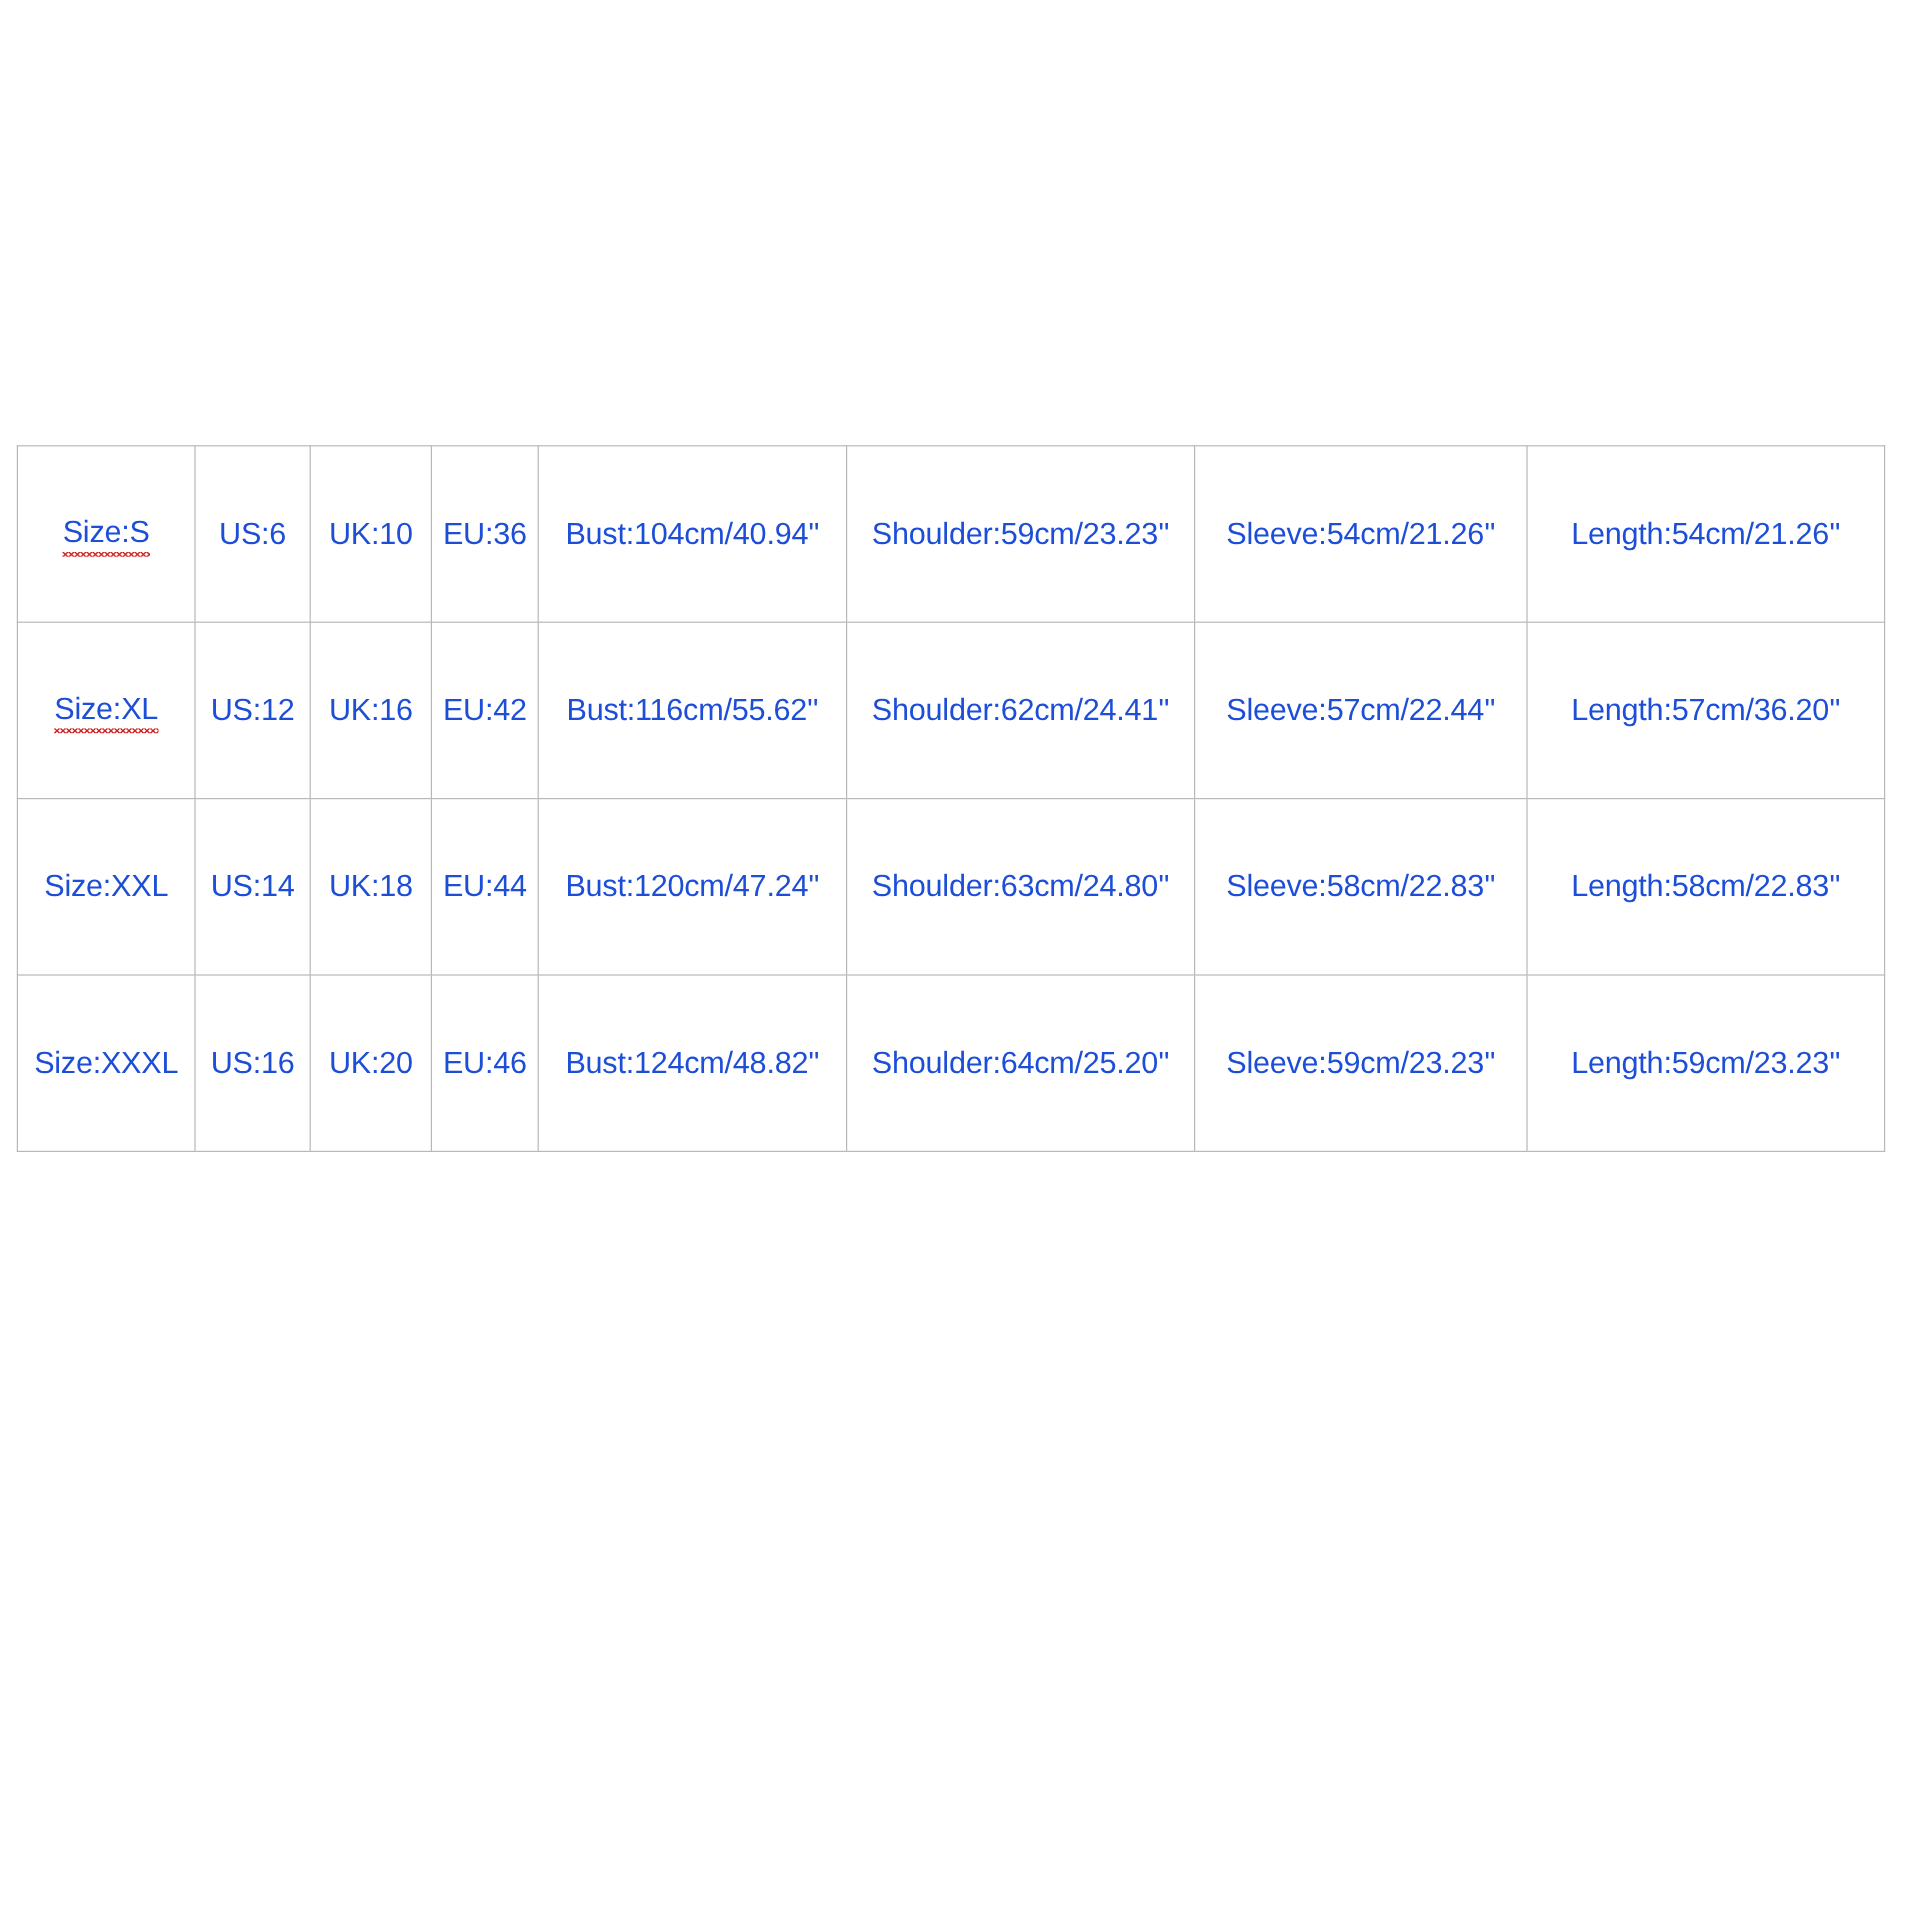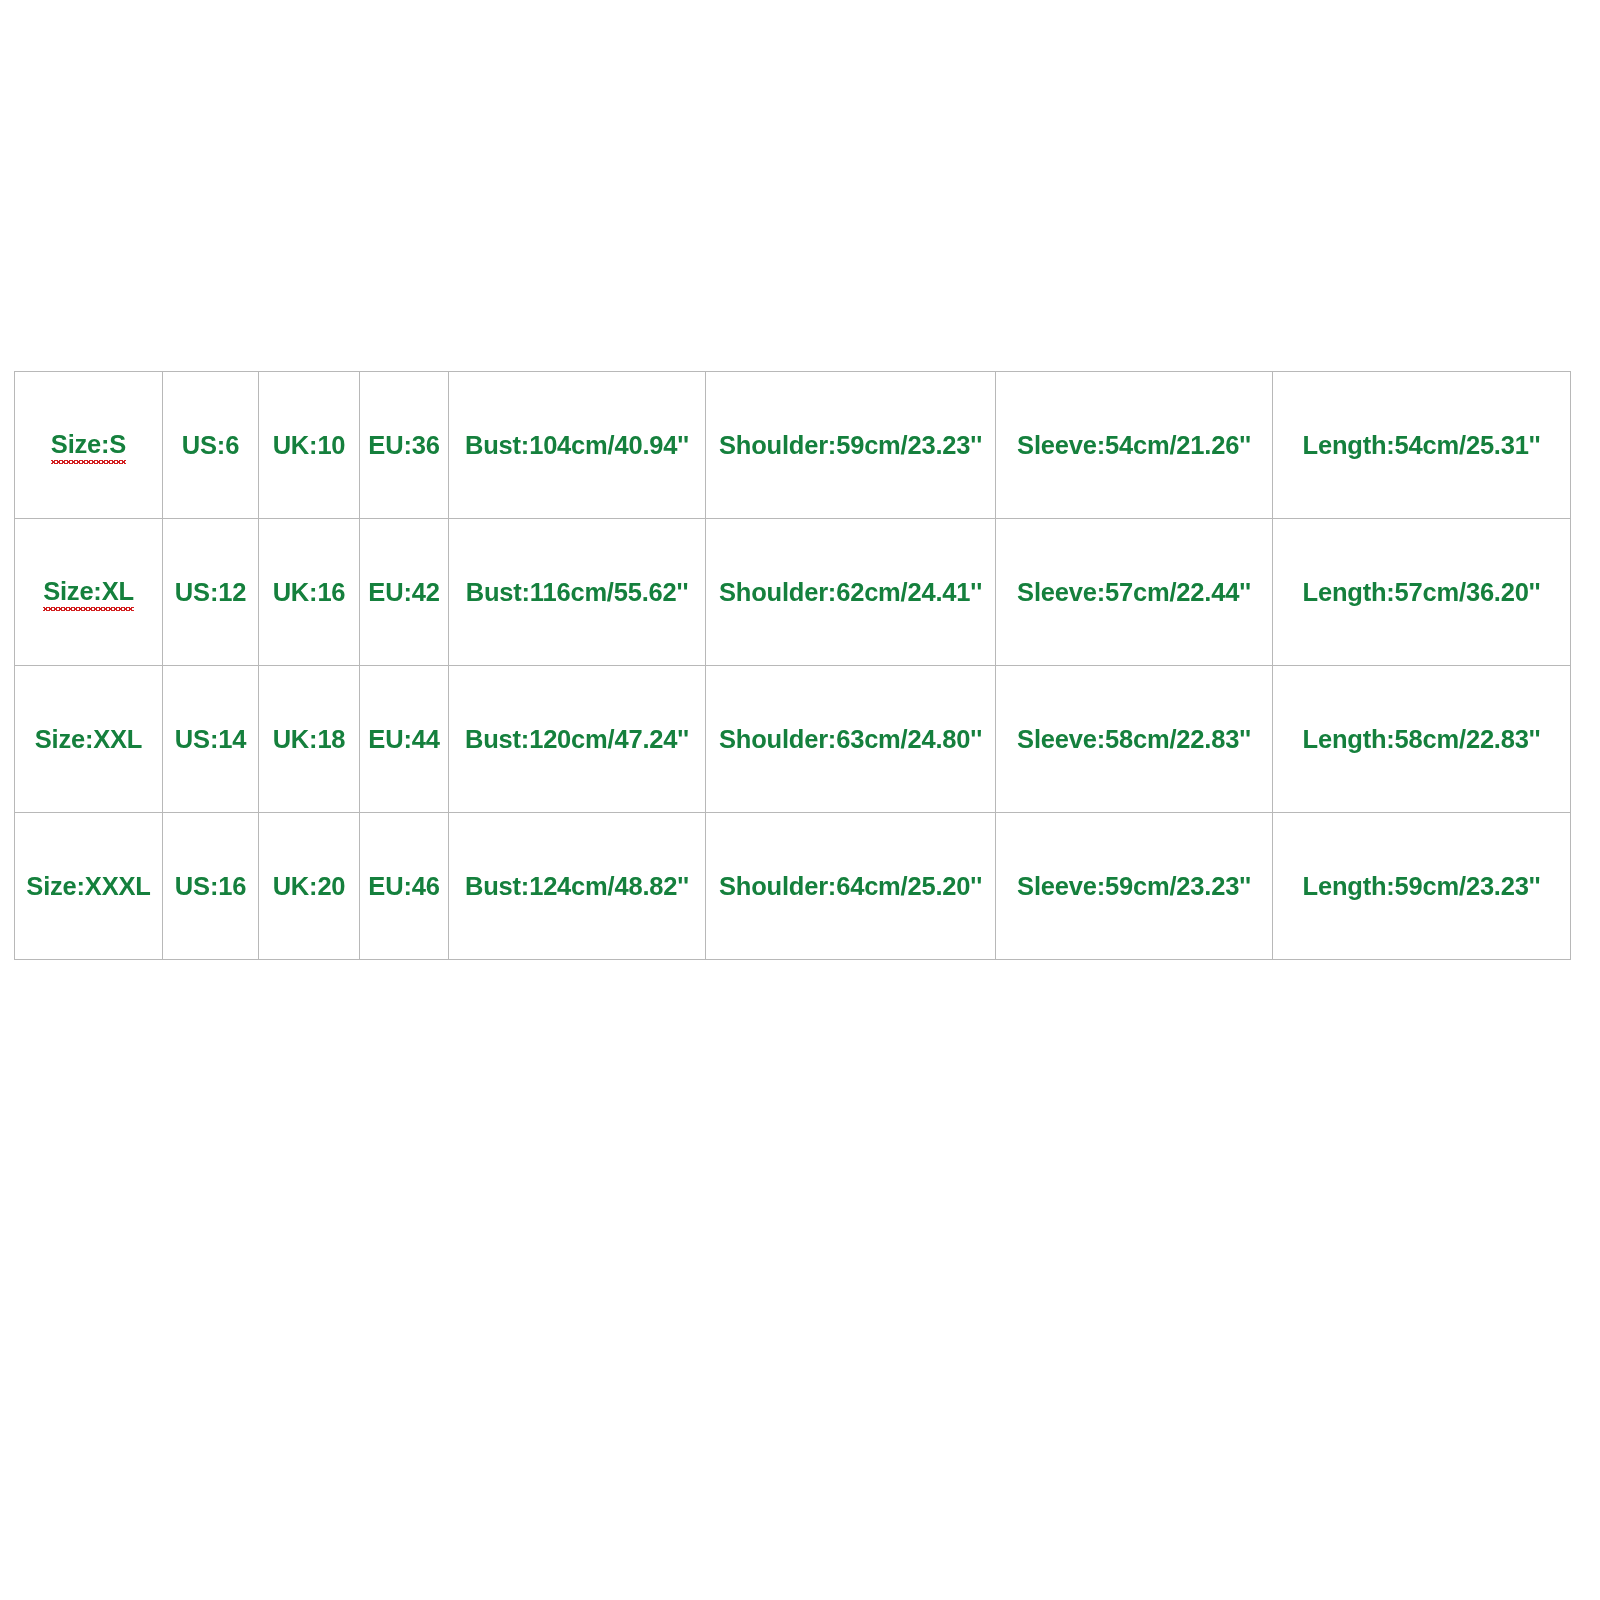--- a/index.html
+++ b/index.html
@@ -28,22 +28,22 @@
     width: 1556px;
     border-collapse: collapse;
     table-layout: fixed;
   }
   .size-table td {
     border: 1px solid #b8b8b8;
     height: 147px;
     vertical-align: middle;
     text-align: center;
     font-size: 25.5px;
-    font-weight: bold;
-    color: #15803d;
+    font-weight: normal;
+    color: #1d4ed8;
     letter-spacing: -0.2px;
     padding: 0 4px;
     box-sizing: border-box;
   }
   
   .c0 { width: 148px; }
   .c1 { width: 96px; }
   .c2 { width: 101px; }
   .c3 { width: 89px; }
   .c4 { width: 257px; }
@@ -78,21 +78,21 @@
   <table class="size-table">
     <tbody>
       <tr>
         <td class="c0"><span class="squiggle">Size:S</span></td>
         <td class="c1">US:6</td>
         <td class="c2">UK:10</td>
         <td class="c3">EU:36</td>
         <td class="c4">Bust:104cm/40.94''</td>
         <td class="c5">Shoulder:59cm/23.23''</td>
         <td class="c6">Sleeve:54cm/21.26''</td>
-        <td class="c7">Length:54cm/25.31''</td>
+        <td class="c7">Length:54cm/21.26''</td>
       </tr>
       <tr>
         <td class="c0"><span class="squiggle">Size:XL</span></td>
         <td class="c1">US:12</td>
         <td class="c2">UK:16</td>
         <td class="c3">EU:42</td>
         <td class="c4">Bust:116cm/55.62''</td>
         <td class="c5">Shoulder:62cm/24.41''</td>
         <td class="c6">Sleeve:57cm/22.44''</td>
         <td class="c7">Length:57cm/36.20''</td>

